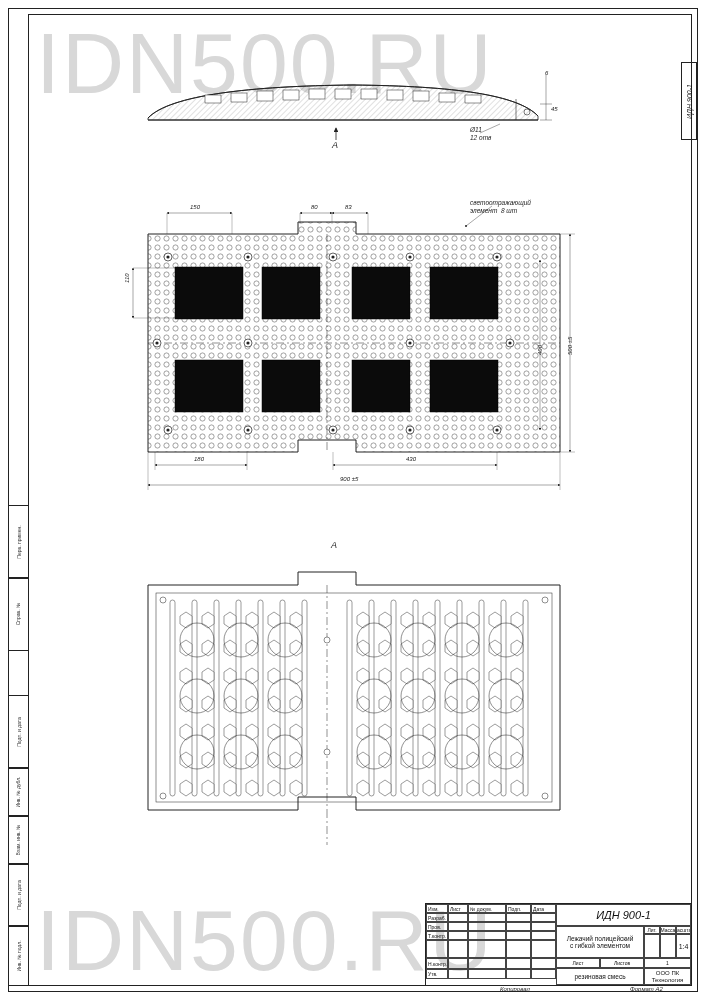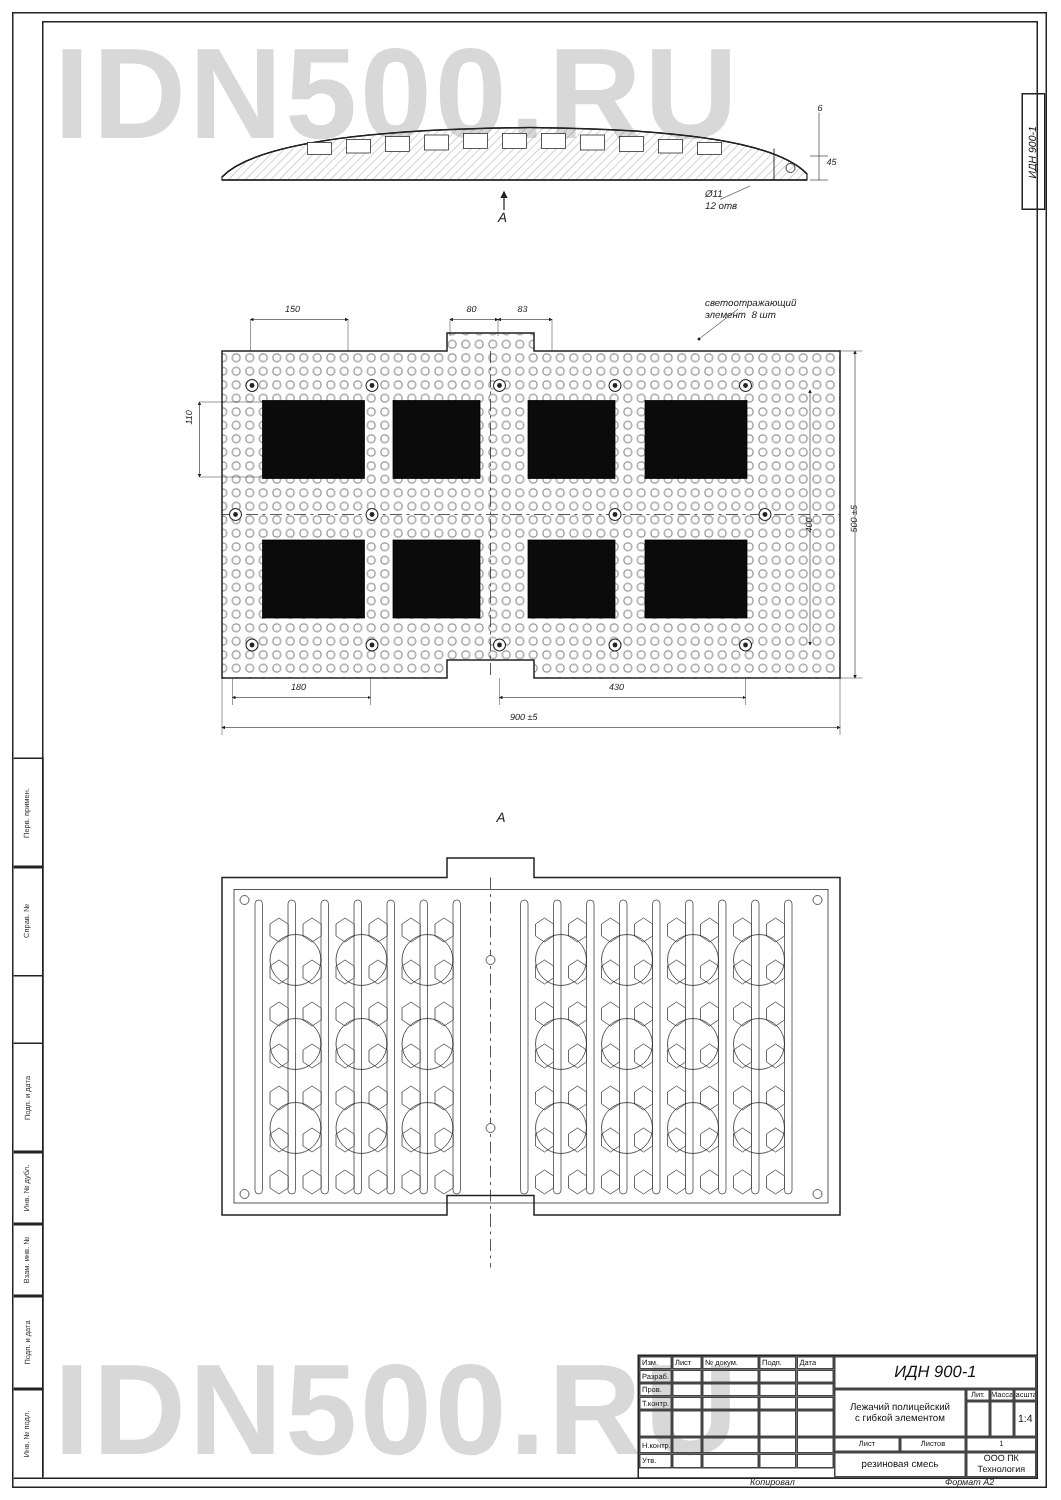--- a/index.html
+++ b/index.html
@@ -1,20 +1,20 @@
 <!DOCTYPE html>
 <html><head>
 <meta charset="utf-8">
 <style>
   html,body{margin:0;padding:0;background:#ffffff;}
   body{width:707px;height:1000px;position:relative;overflow:hidden;
        font-family:"Liberation Sans", sans-serif;color:#111;}
 
   
-  .wm{position:absolute;font-family:"Liberation Sans",sans-serif;font-weight:bold;
+  .wm{position:absolute;font-family:"Liberation Sans",sans-serif;font-weight:normal;
       color:#d8d8d8;letter-spacing:2px;white-space:nowrap;user-select:none;}
   #wm-top{top:14px;left:36px;font-size:86px;}
   #wm-bottom{bottom:10px;left:36px;font-size:86px;}
 
   
   .frame-outer{position:absolute;left:8px;top:8px;width:688px;height:982px;border:1px solid #222;}
   .frame-inner{position:absolute;left:28px;top:14px;width:662px;height:970px;border:1px solid #222;}
 
   
   .lmargin{position:absolute;left:9px;top:505px;width:19px;height:479px;border-right:1px solid #222;}

